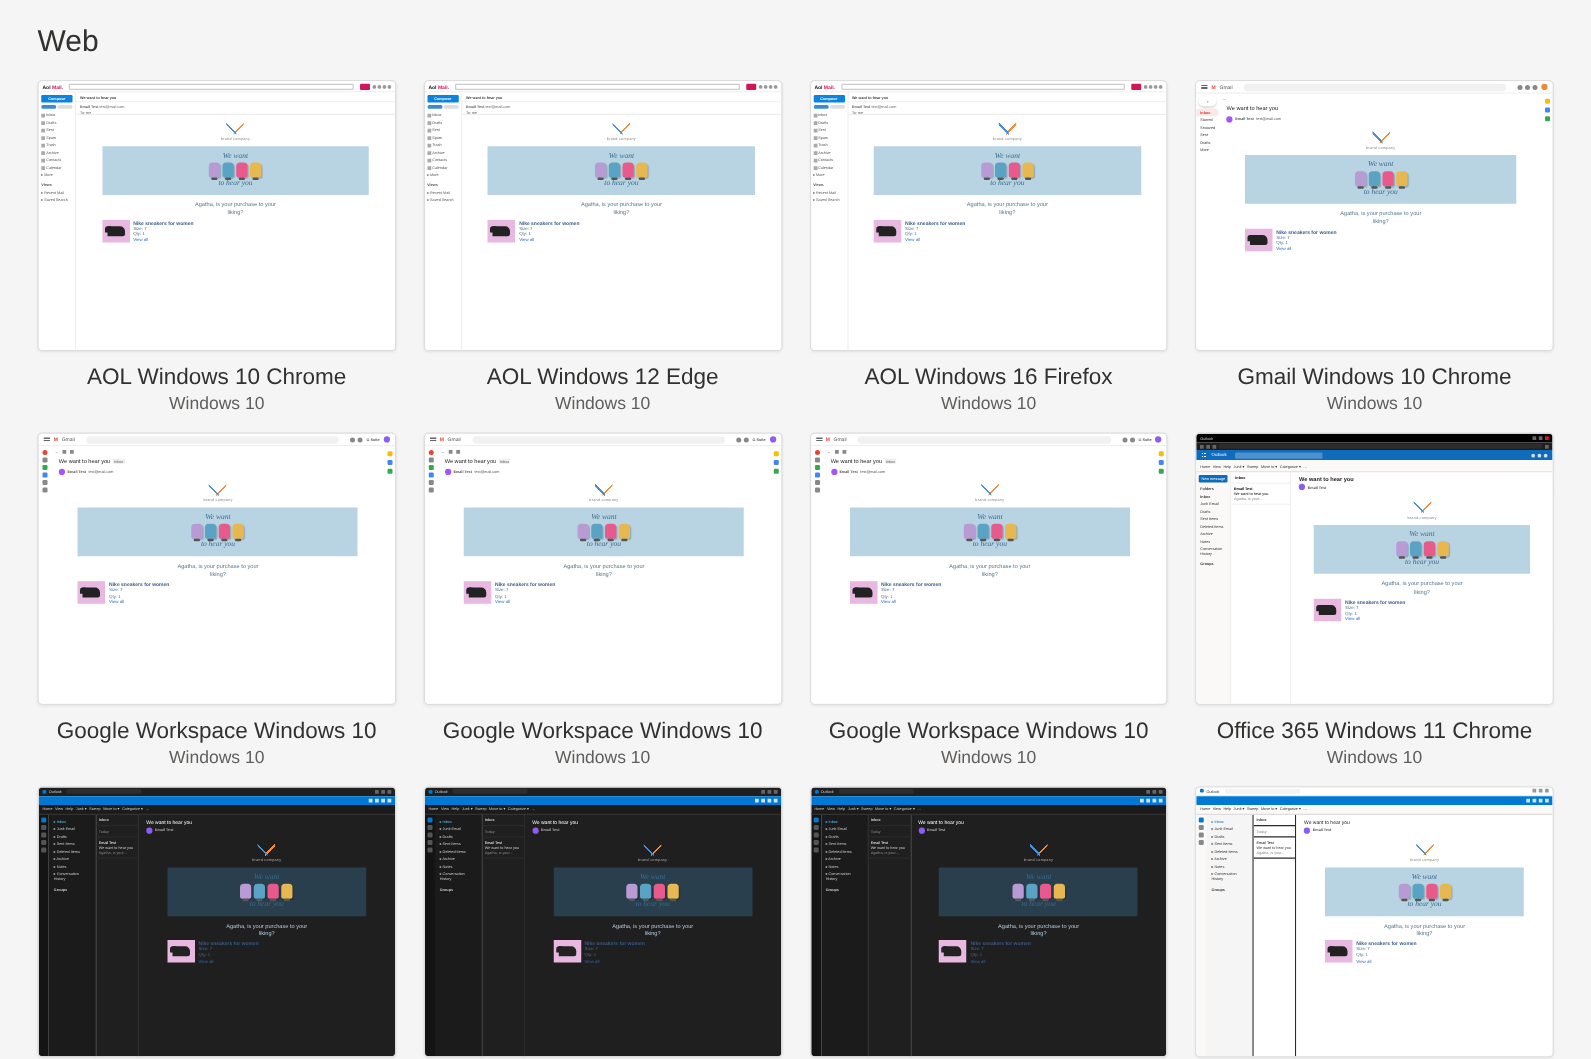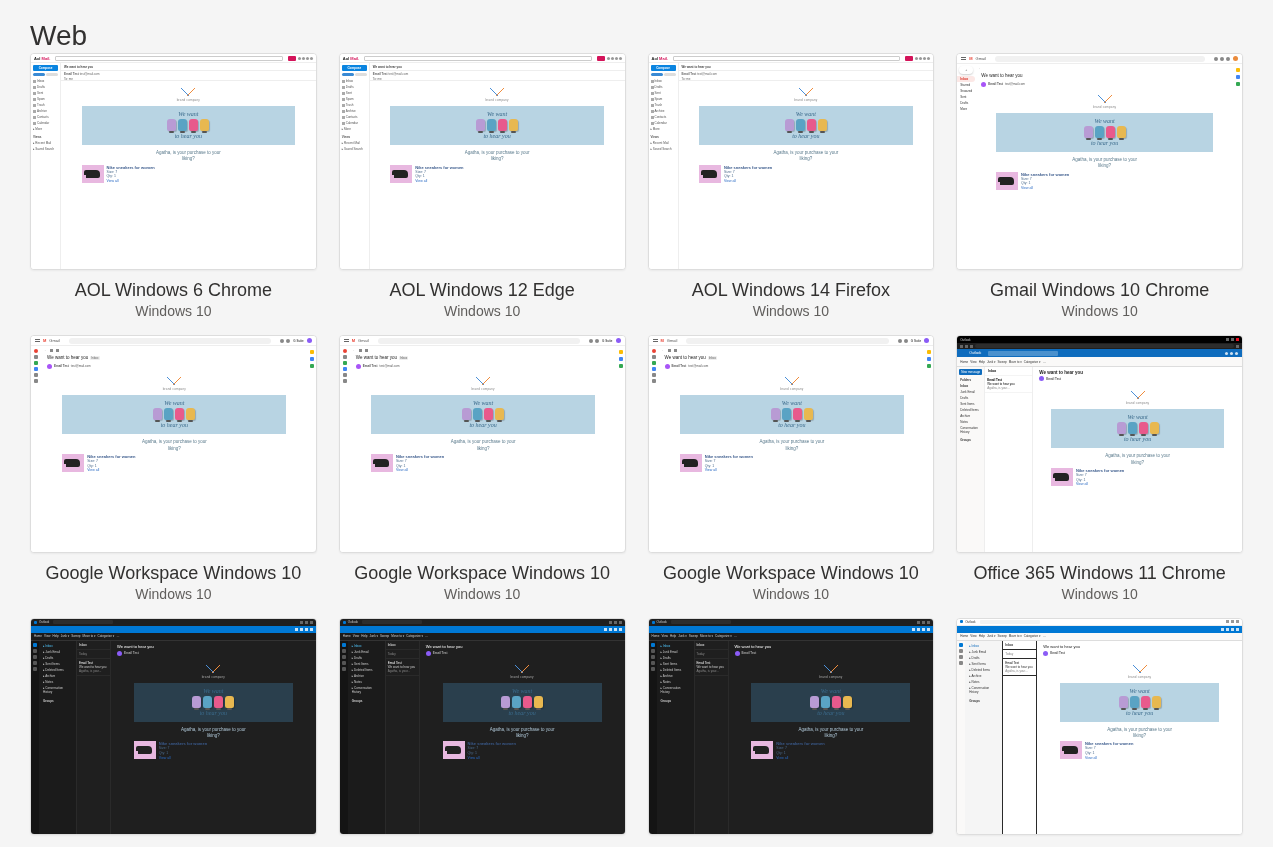--- a/index.html
+++ b/index.html
@@ -3,24 +3,24 @@
 <meta charset="utf-8">
 <style>
   * { box-sizing: border-box; margin: 0; padding: 0; }
   body {
     font-family: "Segoe UI", -apple-system, BlinkMacSystemFont, sans-serif;
     background: #f5f5f5;
     padding: 20px 30px;
     width: 1273px;
   }
   .section-title {
-    font-size: 28px;
+    font-size: 24px;
     font-weight: 400;
     color: #323130;
-    margin-bottom: 1px;
+    margin-bottom: 16px;
   }
   .grid {
     display: grid;
     grid-template-columns: repeat(4, 1fr);
     gap: 16px 22px;
   }
   .card {
     display: flex;
     flex-direction: column;
     align-items: center;
@@ -302,21 +302,21 @@
             </div>
     <div class="prod-txt">
       <div class="prod-name">Nike sneakers for women</div>
       <div>Size: 7</div>
       <div>Qty: 1</div>
       <div style="color:#2a6ac4">View all</div>
     </div>
   </div>
 </div>
 </div>
-      <div class="card-title">AOL Windows 6 Chrome</div>
+      <div class="card-title">AOL Windows 10 Chrome</div>
       <div class="card-subtitle">Windows 10</div>
     </div>
     <div class="card">
       <div class="thumb">
   <div class="aol-top">
     <span class="aol-logo"><span class="a">Aol</span> <span class="m">Mail.</span></span>
     <div class="aol-search"></div>
     <div class="aol-pink"></div>
     <div class="aol-ics">
             <i></i>
@@ -494,21 +494,21 @@
             </div>
     <div class="prod-txt">
       <div class="prod-name">Nike sneakers for women</div>
       <div>Size: 7</div>
       <div>Qty: 1</div>
       <div style="color:#2a6ac4">View all</div>
     </div>
   </div>
 </div>
 </div>
-      <div class="card-title">AOL Windows 14 Firefox</div>
+      <div class="card-title">AOL Windows 16 Firefox</div>
       <div class="card-subtitle">Windows 10</div>
     </div>
     <div class="card">
       <div class="thumb">
   <div class="gm-top">
     <div class="gm-menu"></div>
     <span class="gm-logoM">M</span>
     <span class="gm-logoT">Gmail</span>
     <div class="gm-search"></div>
     <div class="gm-ics">

